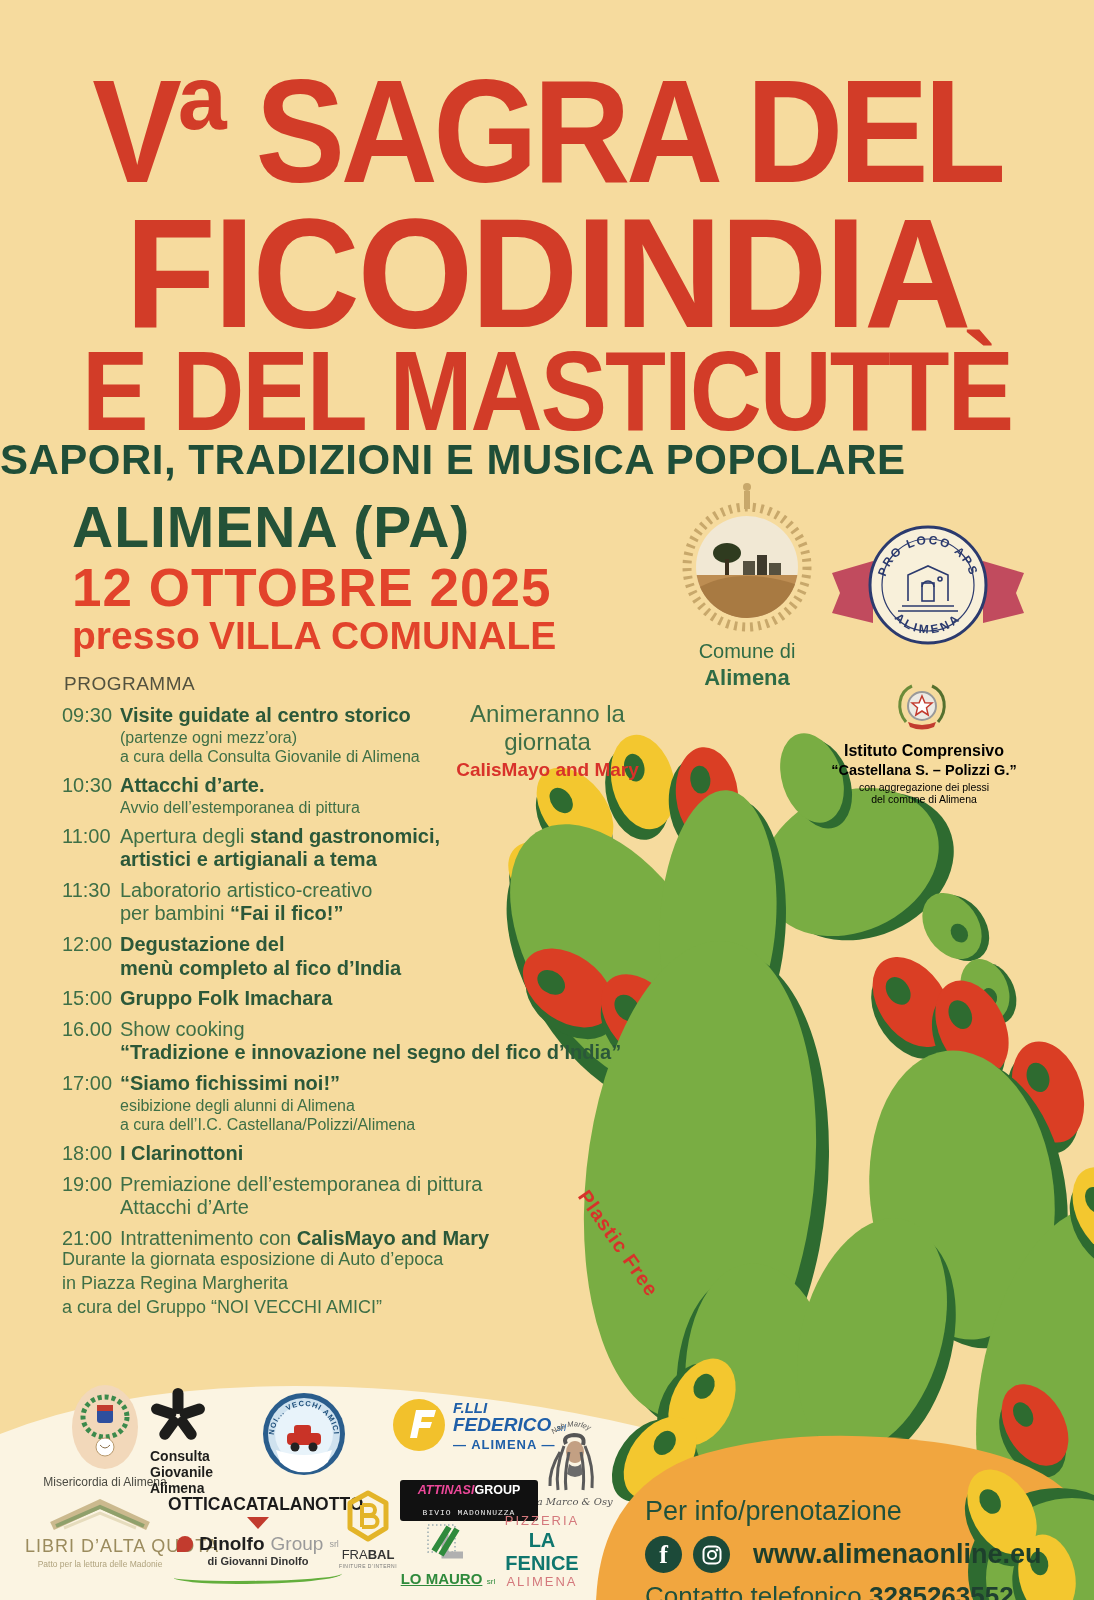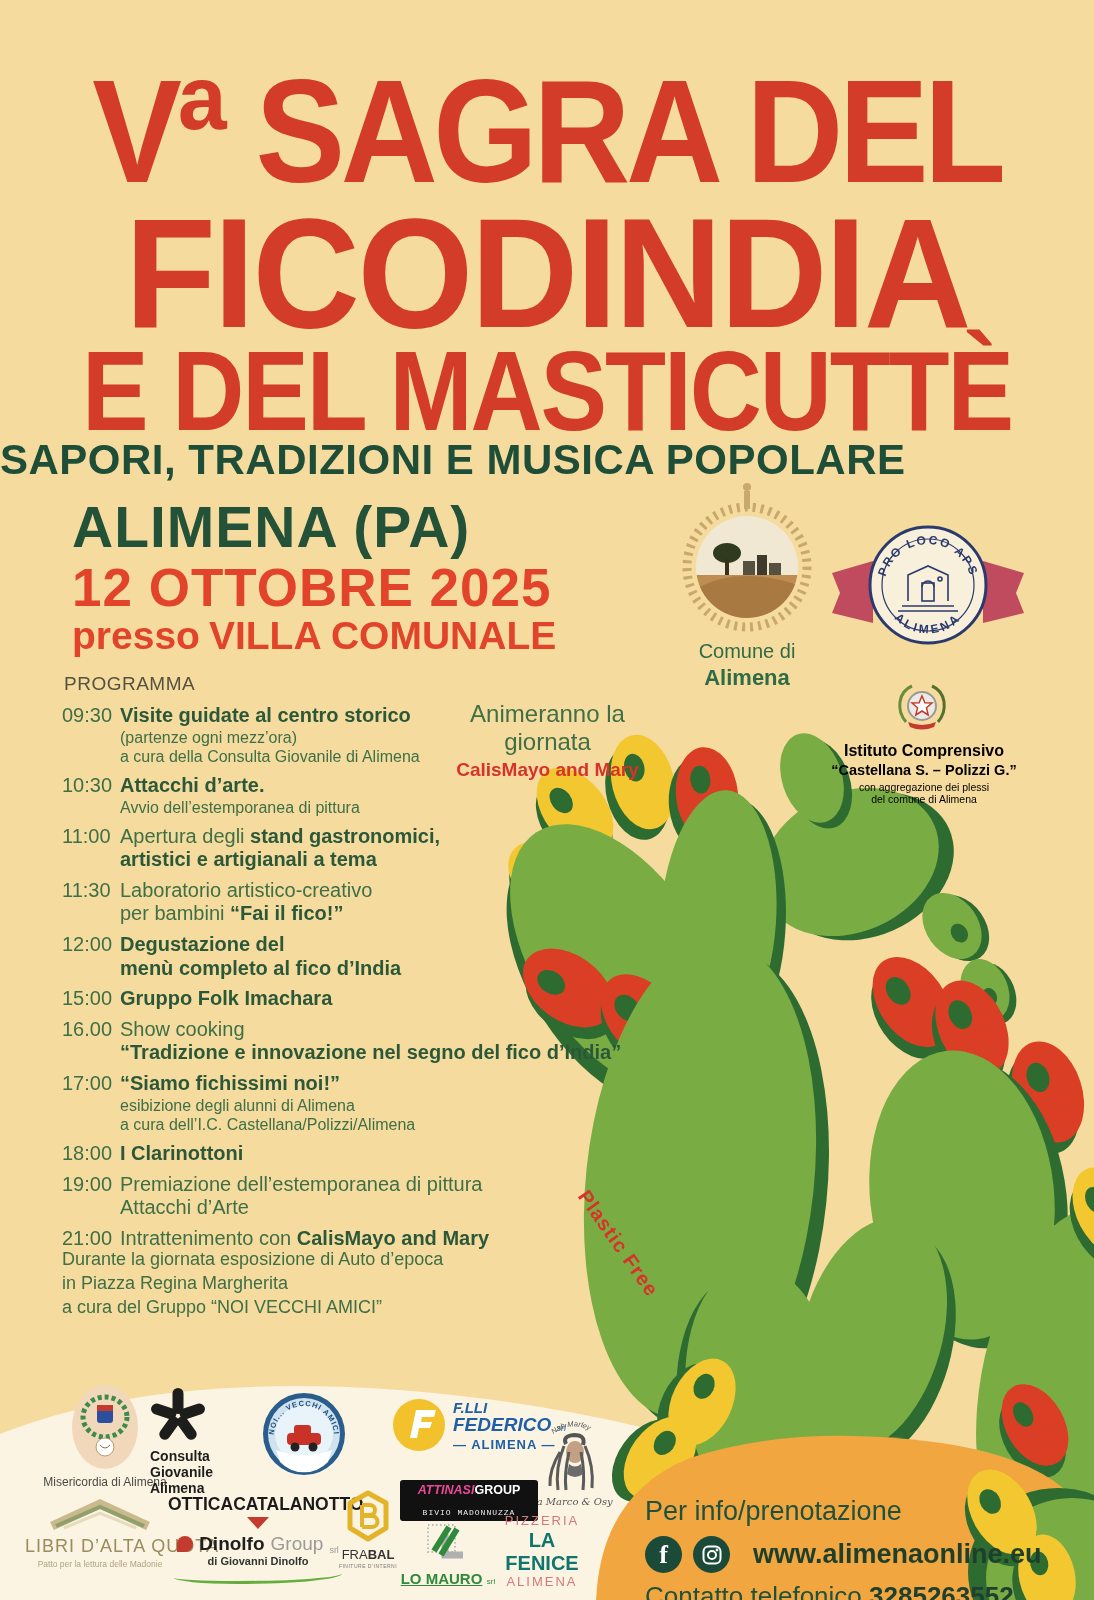--- a/index.html
+++ b/index.html
@@ -58,21 +58,21 @@
   .fedtxt .f3{font-size:13px;font-style:normal;font-weight:700;margin-top:4px;letter-spacing:1px;}
   #sp-nab{text-align:center;}
   #sp-nab .spcap{font-family:"DejaVu Serif",serif;font-style:italic;font-size:10px;color:#555;}
   #sp-libri{text-align:center;width:150px;}
   #sp-libri .lt{font-size:18px;color:#9b8b5d;letter-spacing:1px;white-space:nowrap;}
   #sp-libri .ls{font-size:8.5px;color:#b0a37e;margin-top:2px;}
   #sp-ottica{width:180px;text-align:center;}
   #sp-ottica .ot{font-size:17.5px;font-weight:800;color:#1a1a1a;white-space:nowrap;}
   .tri{width:0;height:0;border-left:11px solid transparent;border-right:11px solid transparent;
        border-top:12px solid #c23b2e;margin:2px auto 4px;}
-  .dgrow{display:flex;align-items:flex-end;justify-content:center;gap:6px;}
+  .dgrow{display:flex;align-items:center;justify-content:center;gap:6px;}
   .dgb{width:16px;height:16px;border-radius:50% 50% 50% 0;background:#c23b2e;align-self:center;}
   .dg1{font-size:19px;font-weight:800;color:#1f1f1f;}
   .dg2{font-size:19px;color:#9a9a9a;}
   .dgsrl{font-size:9px;color:#9a9a9a;}
   .dgsub{font-size:11px;font-weight:700;color:#333;text-align:center;}
   .swoosh{width:168px;height:14px;border-bottom:3px solid #63ae3c;border-radius:0 0 100% 60%;margin:0 auto;}
   #sp-frabal{width:80px;text-align:center;}
   #sp-frabal .ft{font-size:13px;color:#333;margin-top:1px;}
   #sp-frabal .ft .b2{font-weight:800;}
   #sp-frabal .fs{font-size:5px;color:#777;letter-spacing:.5px;margin-top:1px;}

